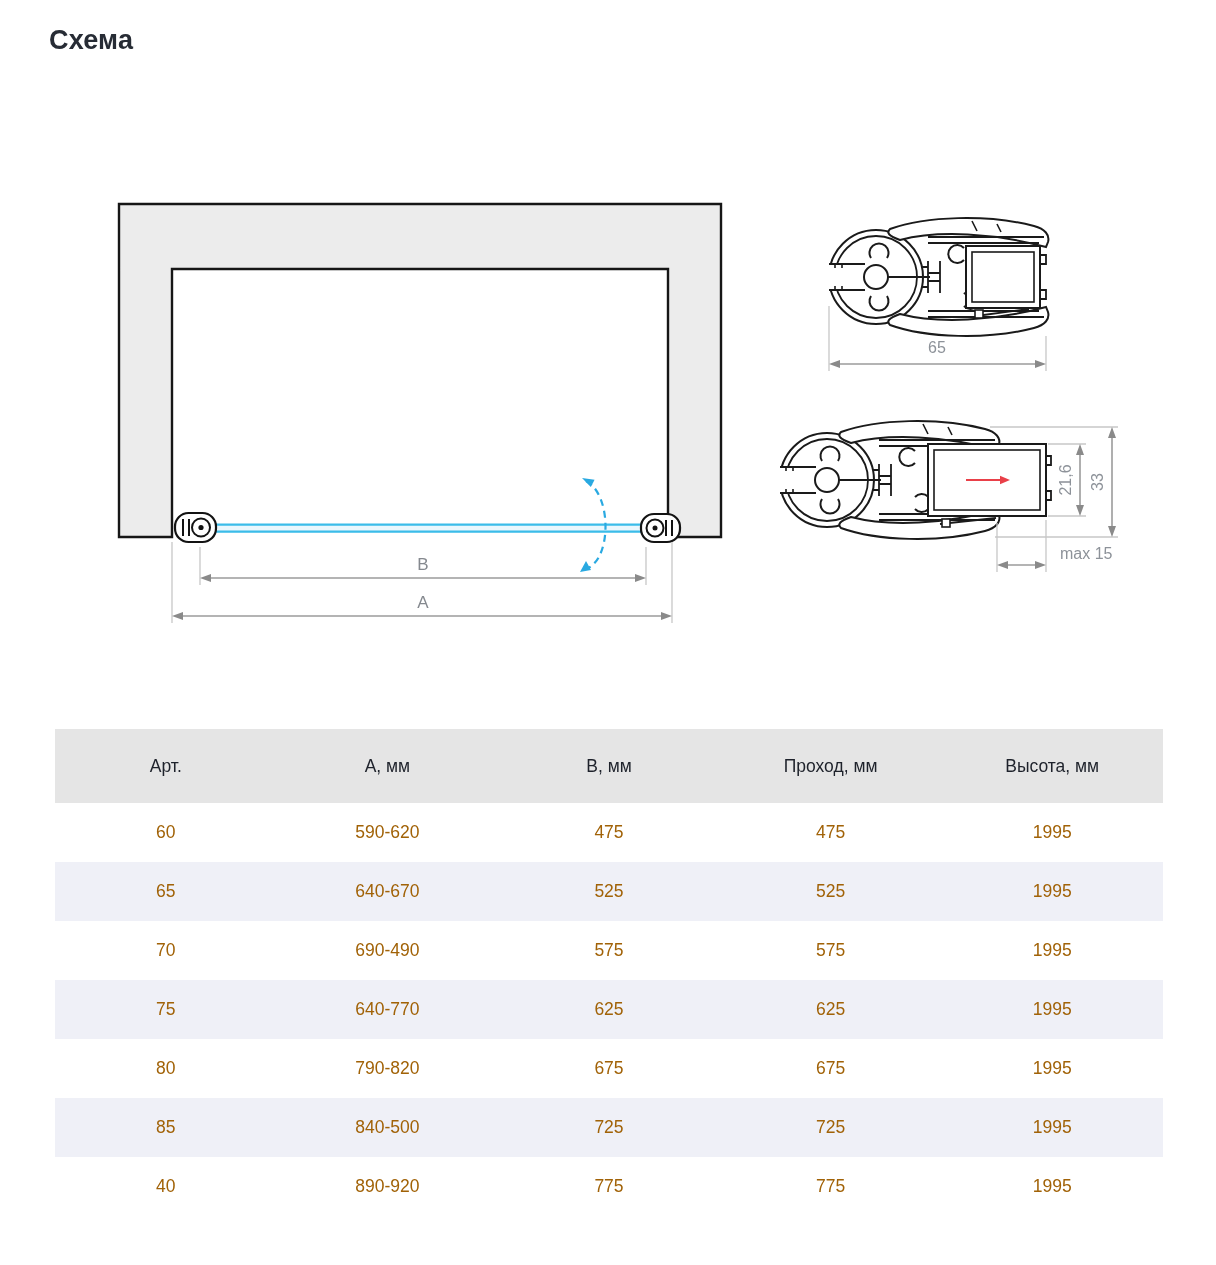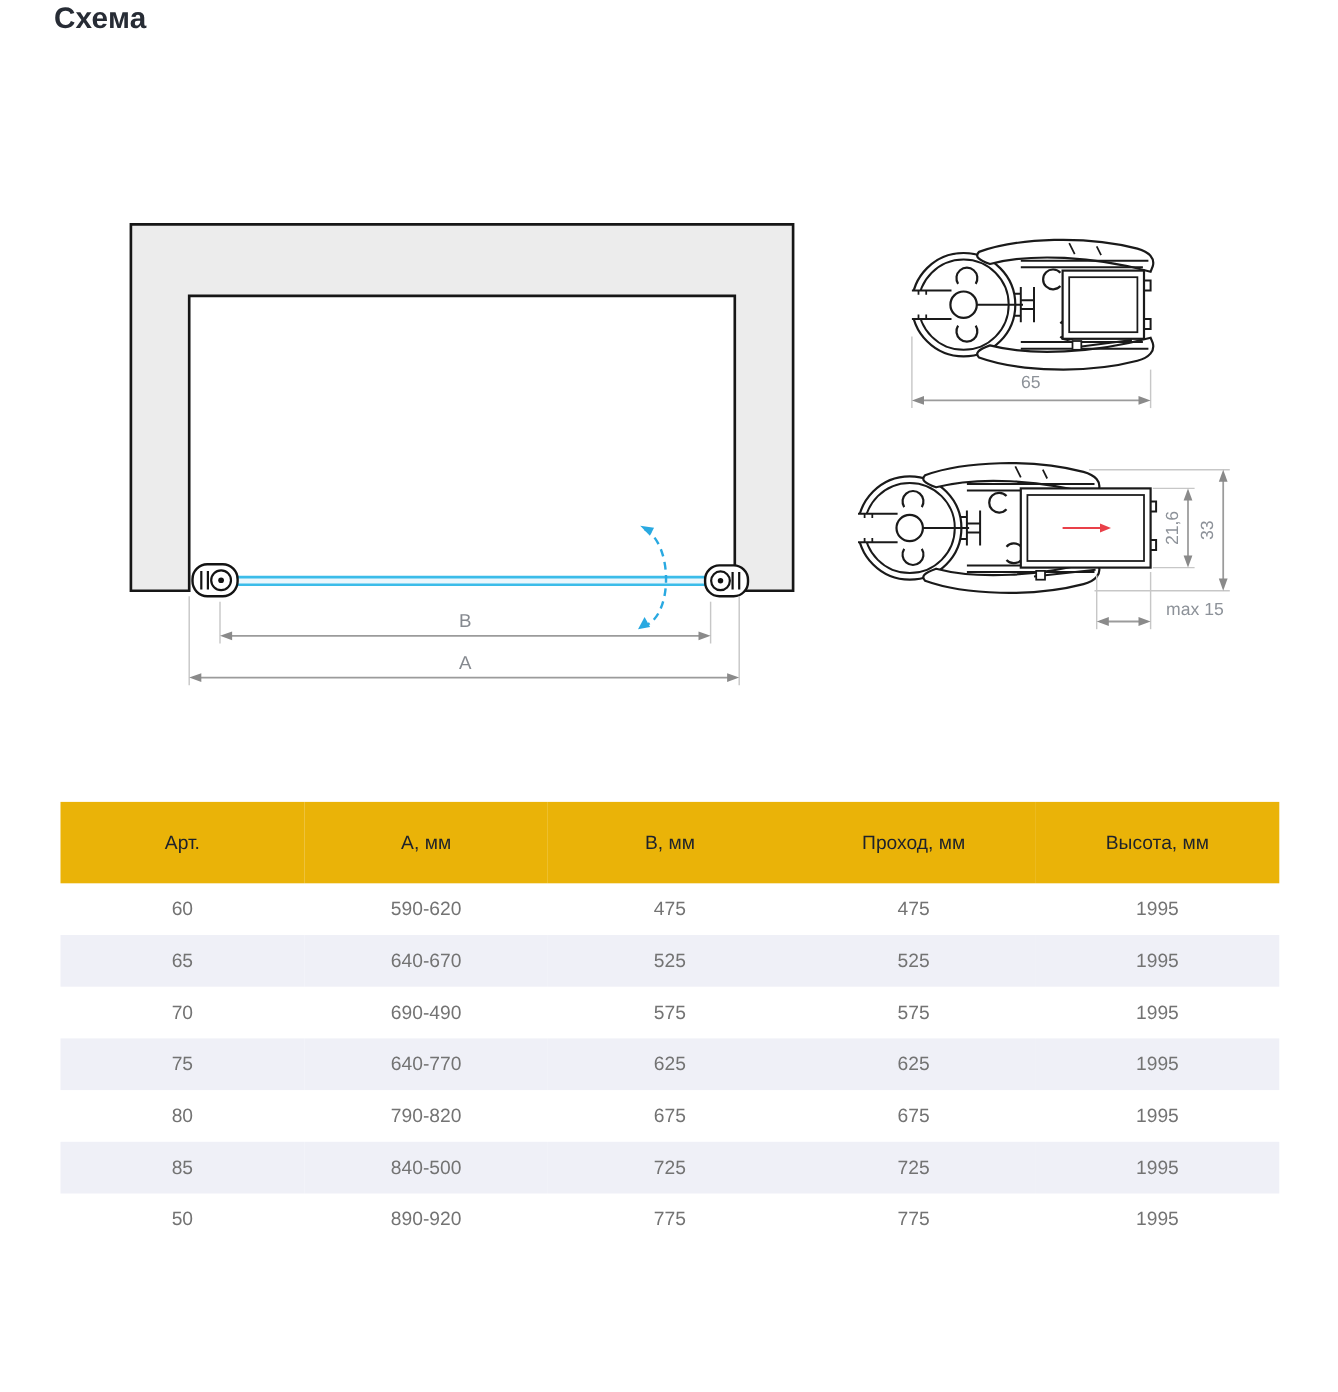--- a/index.html
+++ b/index.html
@@ -1,37 +1,37 @@
 <!DOCTYPE html>
 <html><head>
 <meta charset="utf-8">
 <style>
   html,body{margin:0;padding:0;background:#ffffff;}
   .page{
     position:relative;width:1216px;height:1265px;background:#ffffff;overflow:hidden;
     font-family:"Liberation Sans","DejaVu Sans",sans-serif;color:#1a1d24;
   }
   .page-title{
-    position:absolute;left:49px;top:1px;margin:0;
+    position:absolute;left:49px;top:25px;margin:0;
     font-size:27px;font-weight:700;color:#272c35;letter-spacing:0.2px;
   }
   .diagram-svg{position:absolute;left:0;top:0;}
   .diagram-svg text{font-family:"Liberation Sans","DejaVu Sans",sans-serif;}
   .dim-label{fill:#85898f;font-size:17px;}
   .dim-label-sm{fill:#8d9299;font-size:16px;}
   .size-table{
     position:absolute;left:55px;top:729px;width:1108px;
     border-collapse:collapse;table-layout:fixed;
   }
   .size-table th{
-    height:74px;background:#eab308;font-weight:500;font-size:17.5px;color:#1e222b;
+    height:74px;background:#e5e5e5;font-weight:500;font-size:17.5px;color:#1e222b;
     text-align:center;vertical-align:middle;padding:0;
   }
   .size-table td{
-    height:47px;font-size:17.5px;font-weight:400;color:#737373;
+    height:59px;font-size:17.5px;font-weight:400;color:#a16207;
     text-align:center;vertical-align:middle;padding:0;
   }
   .size-table tr.striped td{background:#eff0f7;}
 </style>
 </head>
 <body>
 
 <div class="page">
 
   <h1 class="page-title">Схема</h1>
@@ -221,21 +221,21 @@
         <td>1995</td>
       </tr>
       <tr class="striped">
         <td>85</td>
         <td>840-500</td>
         <td>725</td>
         <td>725</td>
         <td>1995</td>
       </tr>
       <tr>
-        <td>50</td>
+        <td>40</td>
         <td>890-920</td>
         <td>775</td>
         <td>775</td>
         <td>1995</td>
       </tr>
     </tbody>
   </table>
 
 </div>
 

